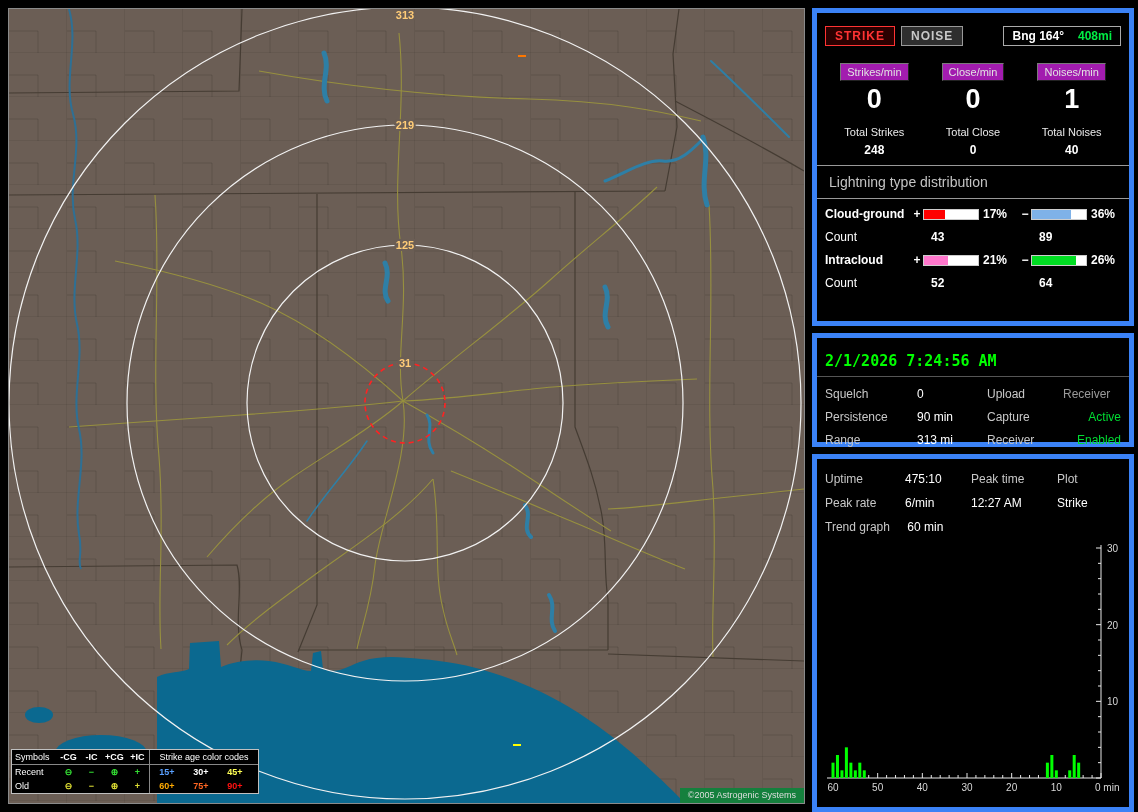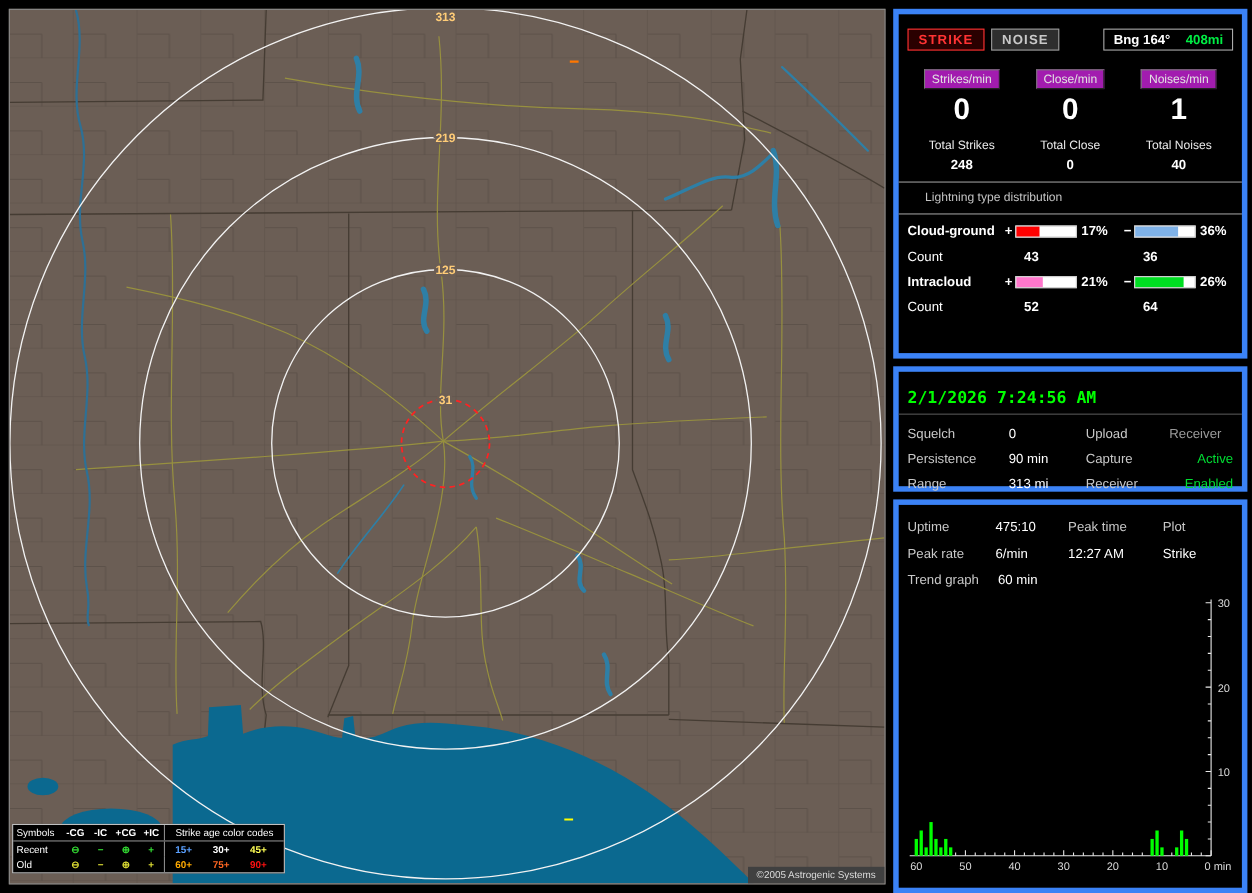--- a/index.html
+++ b/index.html
@@ -14,21 +14,21 @@
   .legend{position:absolute;left:2px;bottom:9px;width:248px;background:#000;
           border:1px solid #c0c0c0;color:#fff;font-size:9px;box-sizing:border-box;}
   .lg-row{display:flex;align-items:center;height:14px;}
   .lg-head{border-bottom:1px solid #888;}
   .lg-c1{width:42px;padding-left:3px;}
   .lg-sym{width:23px;text-align:center;font-weight:bold;}
   .lg-age-wrap{flex:1;border-left:1px solid #888;display:flex;height:100%;align-items:center;}
   .lg-age{width:34px;text-align:center;font-weight:bold;}
   .lg-age-head{flex:1;text-align:center;}
 
-  .copyright{position:absolute;right:0;bottom:0;background:#404040;color:#ddd;
+  .copyright{position:absolute;right:0;bottom:0;background:#15803d;color:#ddd;
              font-size:9px;padding:2px 8px 3px;}
 
   
   .panel{position:absolute;left:812px;top:8px;width:322px;height:796px;
          display:flex;flex-direction:column;}
   .sec{border:5px solid #3b82f6;background:#000;margin-bottom:7px;
        padding:13px 8px;box-sizing:border-box;}
   .sec-a{min-height:318px;}
   .sec-b{min-height:114px;}
   .sec-c{flex:1;text-decoration:underline;}
@@ -46,21 +46,21 @@
   .rate-chip{display:inline-block;background:#a21caf;color:#e2e2e2;font-size:11px;
              padding:2px 6px;border:1px solid #7a7a7a;border-right-color:#222;
              border-bottom-color:#222;}
   .rate-val{font-size:27px;font-weight:bold;color:#fff;margin-top:3px;line-height:30px;}
 
   .totals{display:grid;grid-template-columns:1fr 1fr 1fr;text-align:center;margin-bottom:6px;}
   .total-label{font-size:11px;color:#eaeaea;}
   .total-val{font-size:12px;font-weight:bold;color:#fff;margin-top:5px;}
 
   .fullline{border-top:1px solid #999;margin:8px -8px;}
-  .dist-title{font-size:11px;color:#c4c4c4;margin:2px 16px;}
+  .dist-title{font-size:14px;color:#c4c4c4;margin:2px 4px;}
 
   .dist-grid{display:grid;grid-template-columns:86px 12px 56px 40px 12px 56px auto;
              align-items:center;row-gap:9px;font-size:12px;color:#fff;margin-top:8px;}
   .dist-name{font-weight:bold;}
   .sign{text-align:center;font-weight:bold;}
   .bar{height:11px;background:#fff;border:1px solid #ccc;position:relative;box-sizing:border-box;}
   .bar-fill{position:absolute;left:0;top:0;bottom:0;}
   .pct{font-weight:bold;padding-left:4px;}
   .count-val{font-weight:bold;padding-left:8px;}
 
@@ -251,21 +251,21 @@
       <span class="bar">
           <span class="bar-fill" style="background: rgb(127, 178, 232); width: 72%;"></span>
         </span>
       <span class="pct">36%</span>
 
       <span>Count</span>
       <span></span>
       <span class="count-val">43</span>
       <span></span>
       <span></span>
-      <span class="count-val">36</span>
+      <span class="count-val">89</span>
       <span></span>
 
       <span class="dist-name">Intracloud</span>
       <span class="sign">+</span>
       <span class="bar">
           <span class="bar-fill" style="background: rgb(255, 119, 204); width: 45%;"></span>
         </span>
       <span class="pct">21%</span>
       <span class="sign">−</span>
       <span class="bar">

